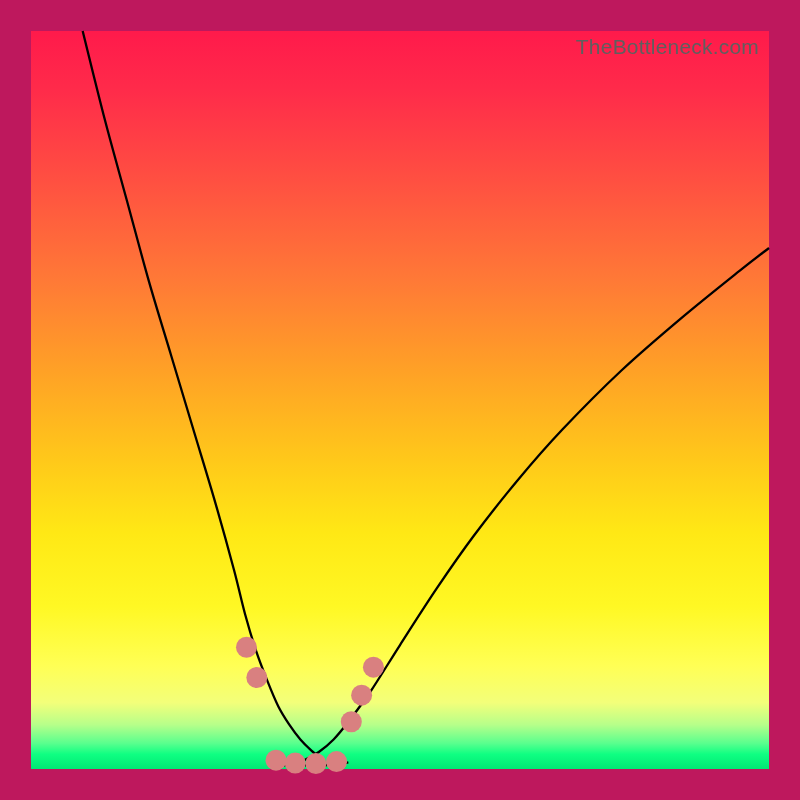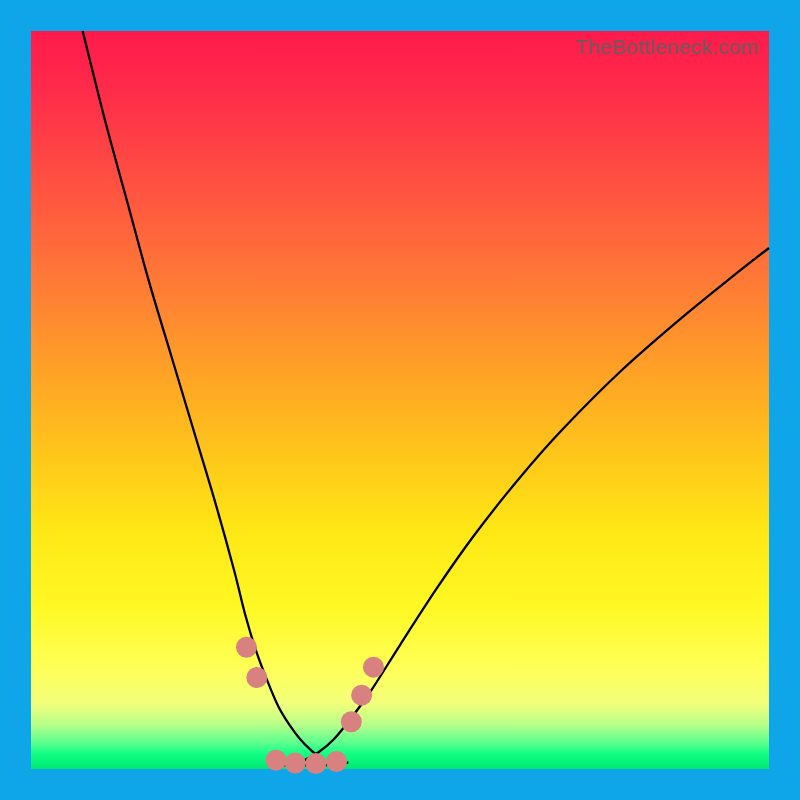--- a/index.html
+++ b/index.html
@@ -10,21 +10,21 @@
     background: #000;
     overflow: hidden;
     font-family: Arial, Helvetica, sans-serif;
   }
   .frame {
     position: absolute;
     left: 0;
     top: 0;
     width: 800px;
     height: 800px;
-    background: #0ea5e9;
+    background: #be185d;
   }
   .plot {
     position: absolute;
     left: 31px;
     top: 31px;
     width: 738px;
     height: 738px;
     background: linear-gradient(to bottom,
       #ff1a4b 0%,
       #ff2b4a 8%,

